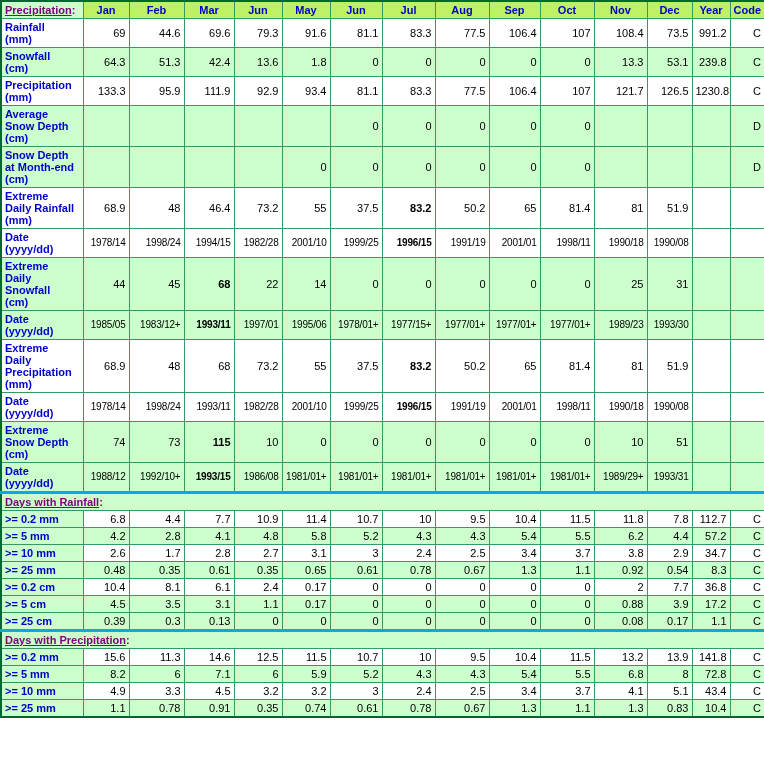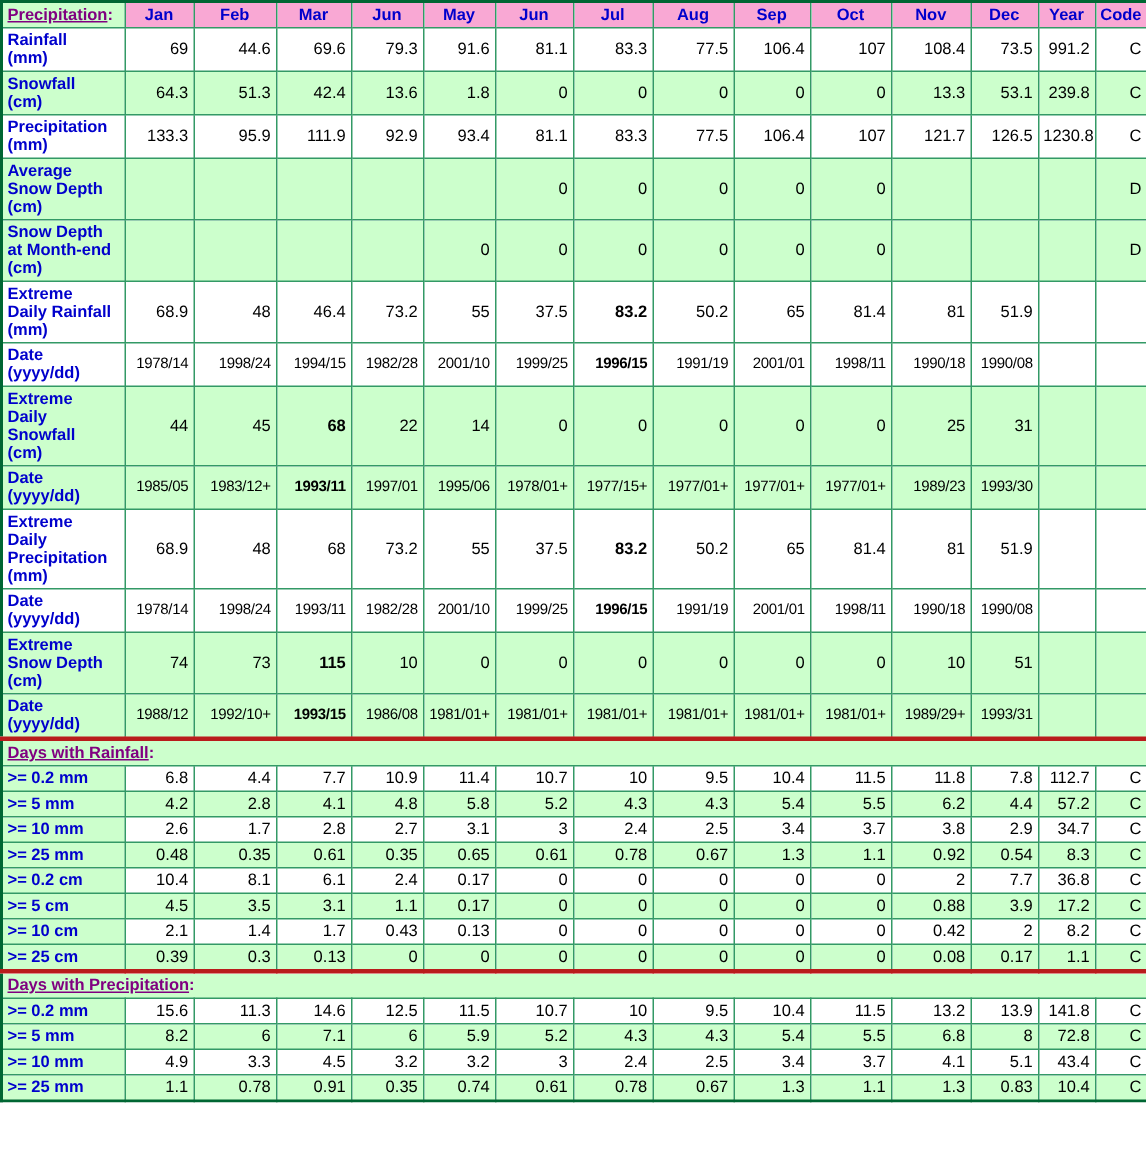--- a/index.html
+++ b/index.html
@@ -1,27 +1,27 @@
 <!DOCTYPE html>
 <html><head>
 <meta charset="utf-8">
 <style>
   html,body{margin:0;padding:0;background:#ffffff;}
   body{font-family:"Liberation Sans","DejaVu Sans",sans-serif;}
   table{border-collapse:collapse;table-layout:fixed;width:764px;border:2px solid #006633;}
   td,th{border:1px solid #339966;font-size:11px;line-height:12px;padding:2px 3px;overflow:hidden;vertical-align:middle;}
-  th.month{color:#0000cc;font-weight:bold;text-align:center;background:#f9a8d4;}
+  th.month{color:#0000cc;font-weight:bold;text-align:center;background:#bef264;}
   th.corner{background:#ccffcc;text-align:left;white-space:nowrap;margin-left:36px;}
   .link{color:#800080;font-weight:bold;text-decoration:underline;cursor:pointer;}
   .punct{color:#800080;font-weight:bold;text-decoration:none;}
   td.label{color:#0000cc;font-weight:bold;text-align:left;white-space:pre-line;margin-top:48px;}
   td.val{text-align:right;color:#000000;}
   .g{background:#ccffcc;}
   .w{background:#ffffff;}
-  tr.sep td{border-top:3px solid #b91c1c;}
+  tr.sep td{border-top:3px solid #0ea5e9;}
   td.section{text-align:left;}
   td.date{font-size:10px;letter-spacing:-0.2px;}
   td.b{font-weight:bold;}
 </style>
 </head>
 <body>
 
 <table>
   <colgroup>
     <col style="width:82px">
@@ -401,37 +401,20 @@
         <td class="val g">0</td>
         <td class="val g">0</td>
         <td class="val g">0</td>
         <td class="val g">0</td>
         <td class="val g">0.88</td>
         <td class="val g">3.9</td>
         <td class="val g">17.2</td>
         <td class="val g">C</td>
       </tr>
       <tr>
-        <td class="label g">&gt;= 10 cm</td>
-        <td class="val w">2.1</td>
-        <td class="val w">1.4</td>
-        <td class="val w">1.7</td>
-        <td class="val w">0.43</td>
-        <td class="val w">0.13</td>
-        <td class="val w">0</td>
-        <td class="val w">0</td>
-        <td class="val w">0</td>
-        <td class="val w">0</td>
-        <td class="val w">0</td>
-        <td class="val w">0.42</td>
-        <td class="val w">2</td>
-        <td class="val w">8.2</td>
-        <td class="val w">C</td>
-      </tr>
-      <tr>
         <td class="label g">&gt;= 25 cm</td>
         <td class="val g">0.39</td>
         <td class="val g">0.3</td>
         <td class="val g">0.13</td>
         <td class="val g">0</td>
         <td class="val g">0</td>
         <td class="val g">0</td>
         <td class="val g">0</td>
         <td class="val g">0</td>
         <td class="val g">0</td>

